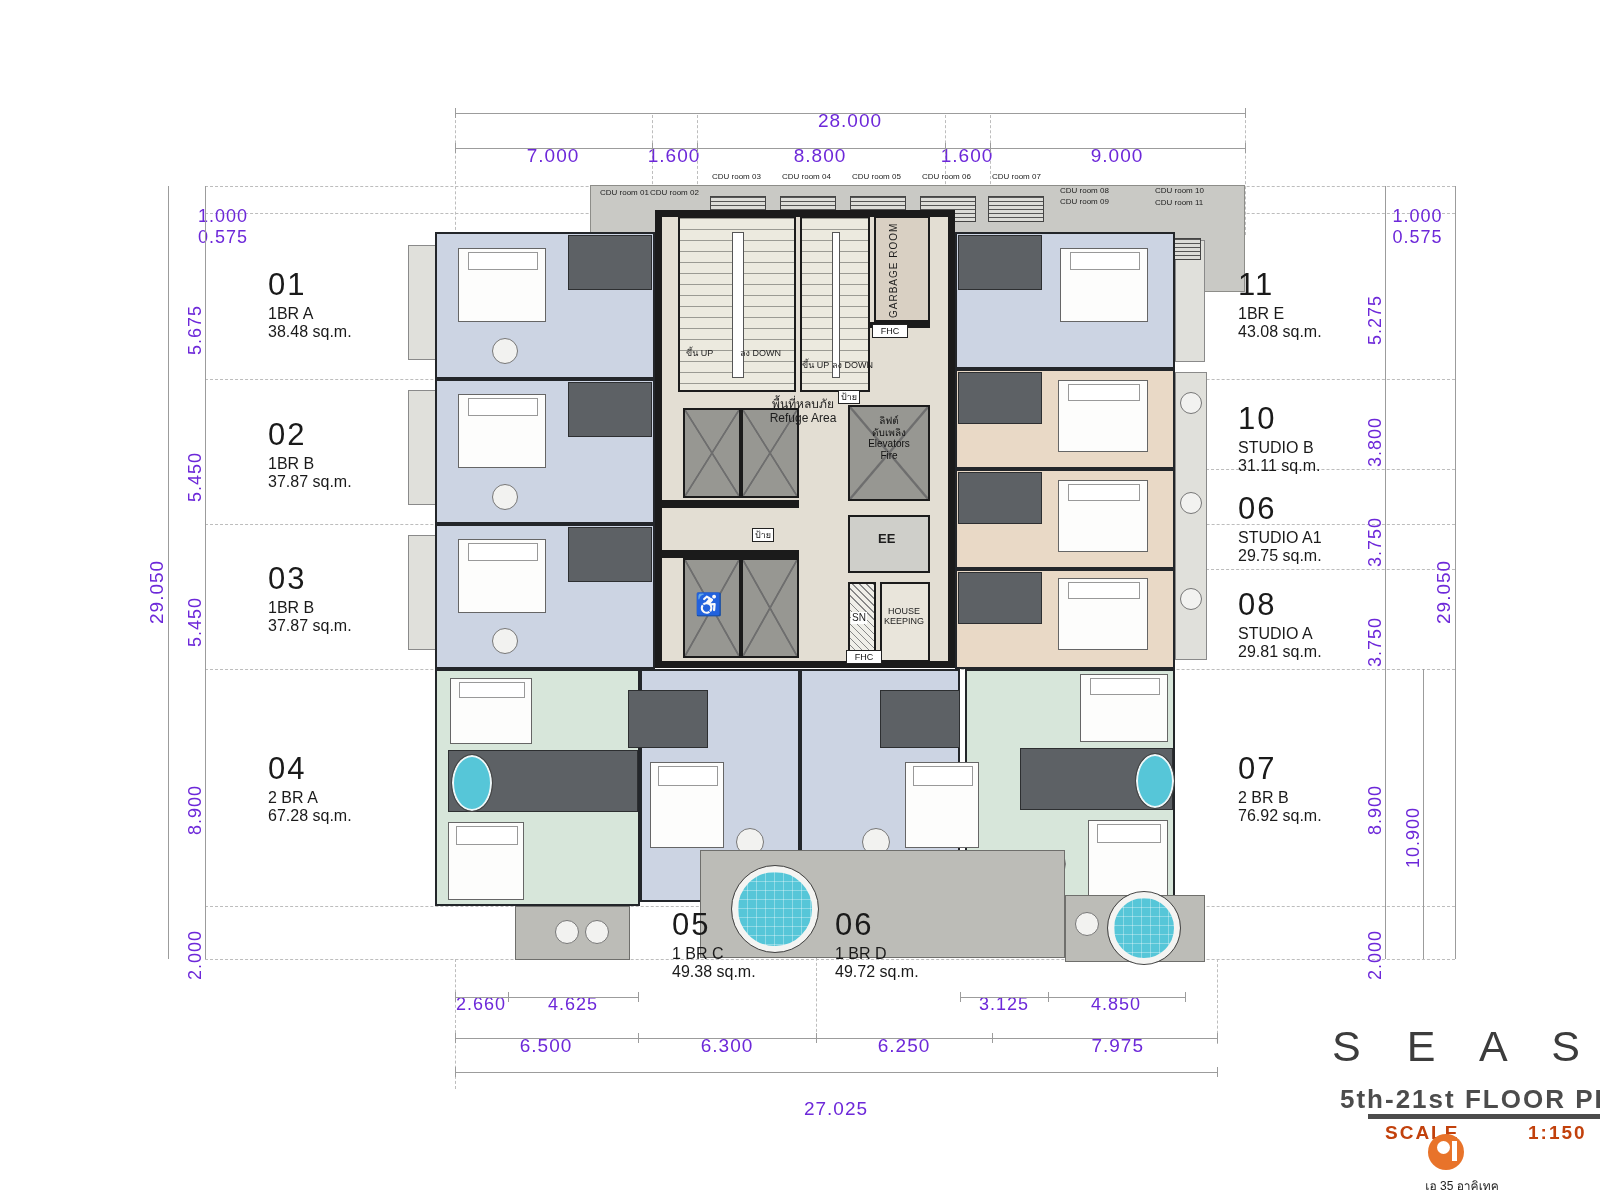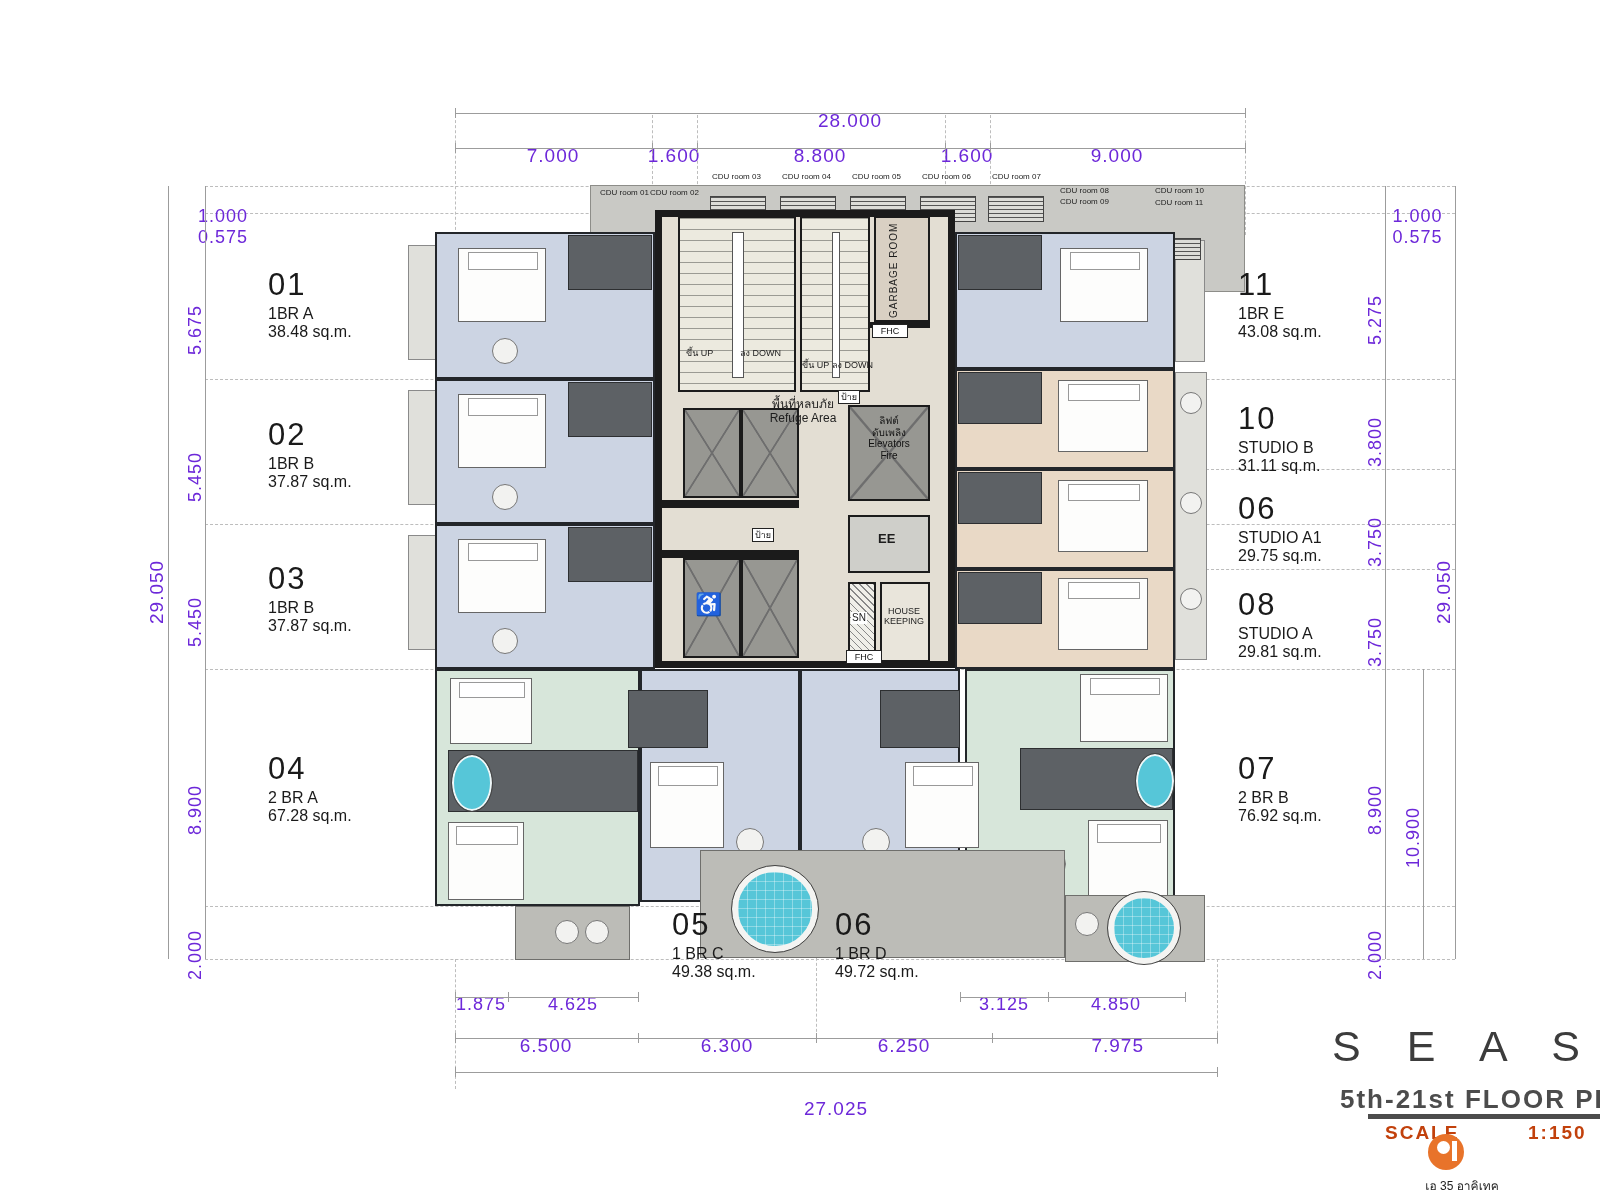--- a/index.html
+++ b/index.html
@@ -355,21 +355,21 @@
   <div class="dline" style="left:1455px;top:186px;width:1px;height:773px;"></div>
   <div class="dim sm vt" style="left:1365px;top:258px;height:80px;">5.275</div>
   <div class="dim sm vt" style="left:1365px;top:380px;height:80px;">3.800</div>
   <div class="dim sm vt" style="left:1365px;top:480px;height:80px;">3.750</div>
   <div class="dim sm vt" style="left:1365px;top:580px;height:80px;">3.750</div>
   <div class="dim sm vt" style="left:1365px;top:748px;height:80px;">8.900</div>
   <div class="dim sm vt" style="left:1365px;top:898px;height:70px;">2.000</div>
   <div class="dim sm vt" style="left:1403px;top:770px;height:90px;">10.900</div>
   <div class="dim vt" style="left:1433px;top:525px;height:90px;">29.050</div>
 
-  <div class="dim sm" style="left:446px;top:972px;width:70px;">1.875</div>
+  <div class="dim sm" style="left:446px;top:972px;width:70px;">2.660</div>
   <div class="dim sm" style="left:538px;top:972px;width:70px;">4.625</div>
   <div class="dim sm" style="left:969px;top:972px;width:70px;">3.125</div>
   <div class="dim sm" style="left:1081px;top:972px;width:70px;">4.850</div>
   <div class="dline" style="left:455px;top:997px;width:183px;height:1px;"></div>
   <div class="dline" style="left:960px;top:997px;width:225px;height:1px;"></div>
   <div class="tickb" style="left:455px;top:992px;"></div>
   <div class="tickb" style="left:508px;top:992px;"></div>
   <div class="tickb" style="left:638px;top:992px;"></div>
   <div class="tickb" style="left:960px;top:992px;"></div>
   <div class="tickb" style="left:1048px;top:992px;"></div>

